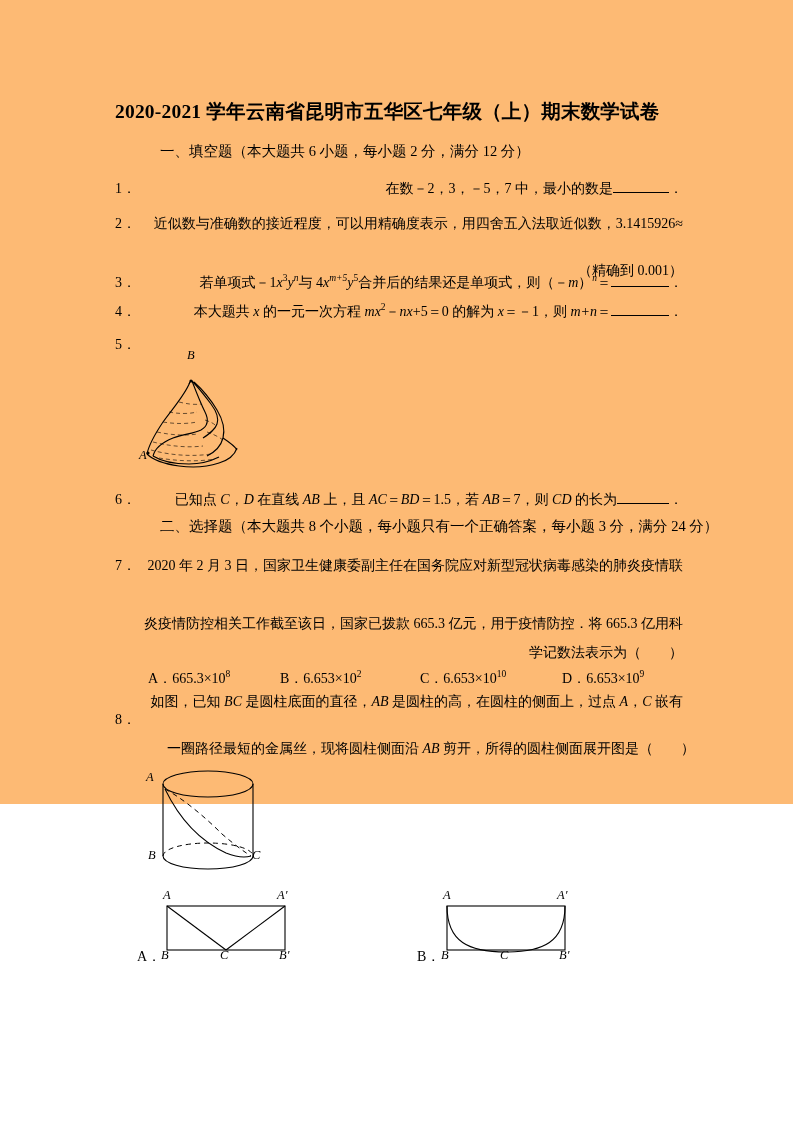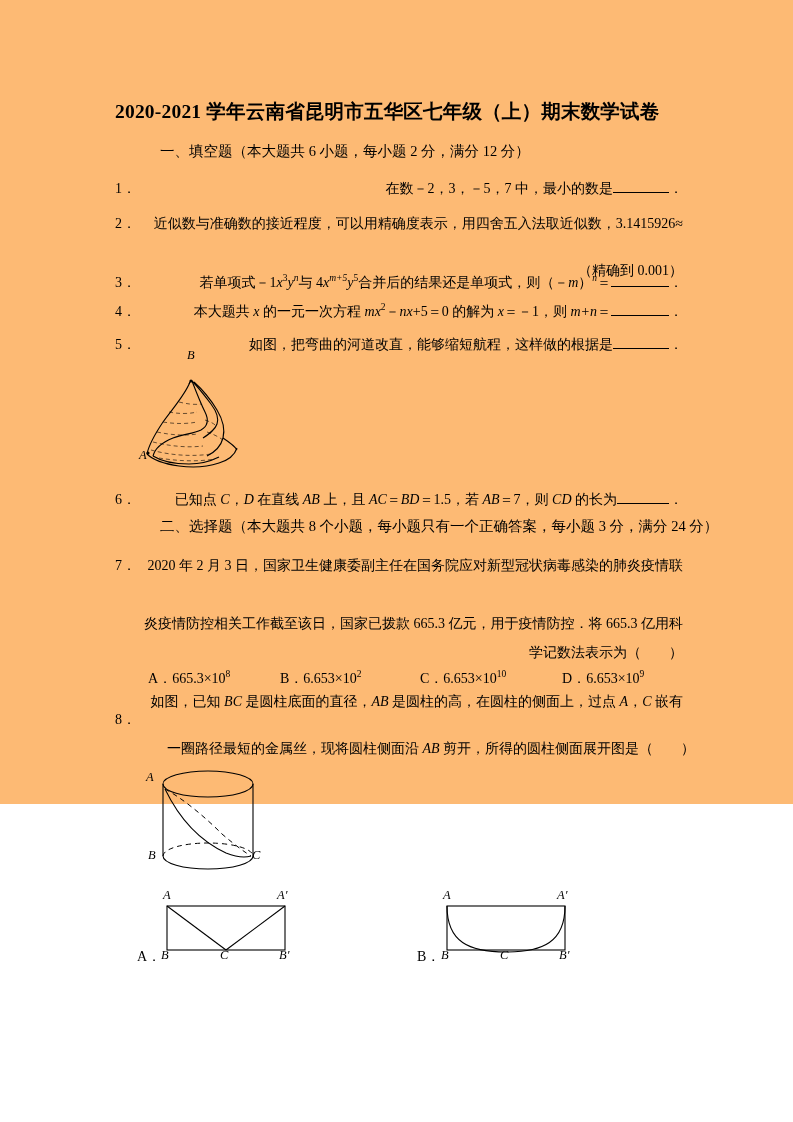--- a/index.html
+++ b/index.html
@@ -101,23 +101,20 @@
   <div class="q-body" style="top:268px;">
     <span>若单项式－1</span><span class="it">x</span><sup>3</sup><span class="it">y</span><sup class="it">n</sup><span>与 4</span><span class="it">x</span><sup class="it">m+5</sup><span class="it">y</span><sup>5</sup><span>合并后的结果还是单项式，则（－</span><span class="it">m</span><span>）</span><sup class="it">n</sup><span>＝</span><span class="blank" style="width:58px;"></span><span>．</span>
   </div>
 
   <div class="q-num" style="top:297px;">4．</div>
   <div class="q-body" style="top:297px;">
     <span>本大题共 </span><span class="it">x</span><span> 的一元一次方程 </span><span class="it">mx</span><sup>2</sup><span>－</span><span class="it">nx</span><span>+5＝0 的解为 </span><span class="it">x</span><span>＝－1，则 </span><span class="it">m+n</span><span>＝</span><span class="blank" style="width:58px;"></span><span>．</span>
   </div>
 
   <div class="q-num" style="top:330px;">5．</div>
-  <div class="q-body" style="top:330px;">
-    <span>如图，把弯曲的河道改直，能够缩短航程，这样做的根据是</span><span class="blank" style="width:56px;"></span><span>．</span>
-  </div>
 
   <div class="fig" style="left:145px; top:360px; width:185px; height:125px;">
     <svg width="185" height="125" viewBox="0 0 185 125">
       <g fill="none" stroke="#000" stroke-width="1.1">
         <path d="M45 22 C 40 35, 28 48, 18 62 C 10 74, 4 84, 2 94"></path>
         <path d="M47 21 C 52 34, 56 44, 60 52 C 64 60, 63 66, 56 70 C 48 74, 38 74, 28 78 C 18 82, 10 88, 8 96"></path>
         <path d="M47 21 C 54 28, 60 36, 66 44 C 72 52, 74 58, 72 64 C 70 70, 64 74, 58 78"></path>
         <path d="M49 22 C 58 30, 66 40, 72 50 C 78 60, 80 70, 78 78 C 76 86, 70 92, 62 96"></path>
         <path d="M2 94 C 8 100, 20 104, 34 106 C 48 108, 62 107, 74 103 C 84 100, 90 94, 92 88"></path>
         <path d="M8 96 C 16 101, 30 104, 44 104 C 56 104, 66 101, 74 97"></path>

